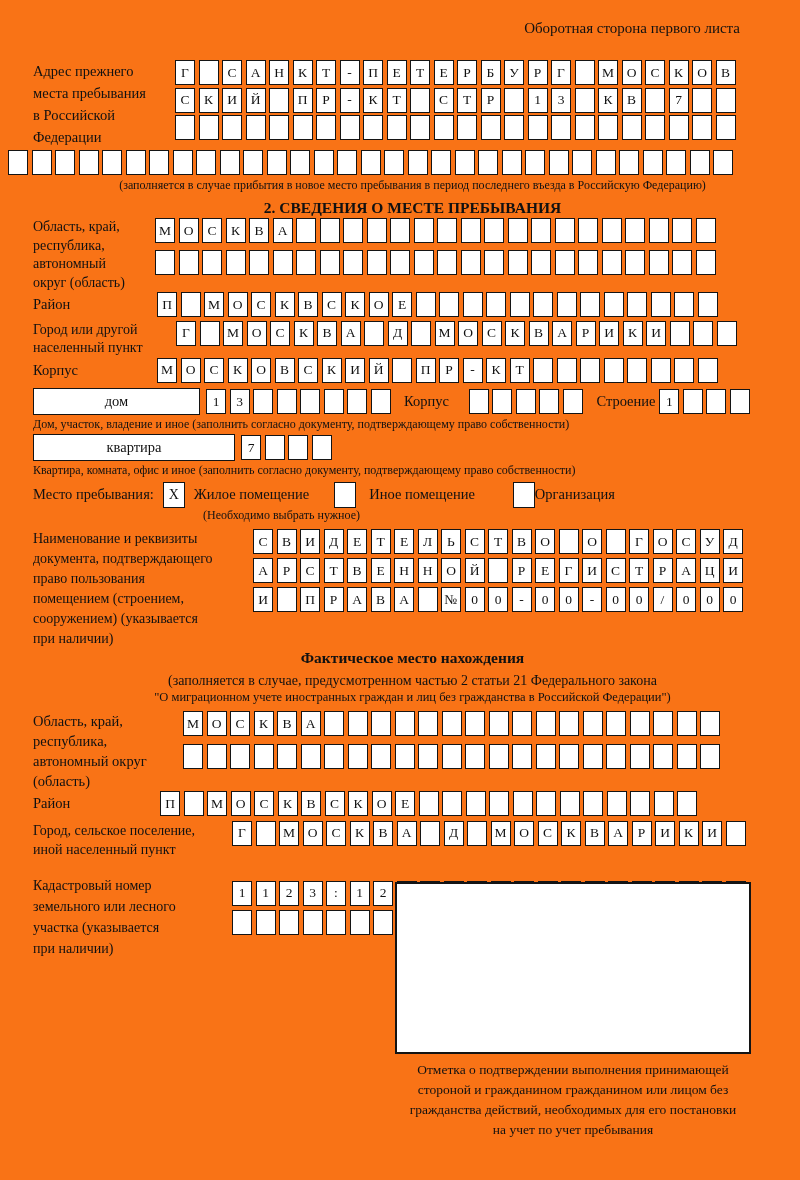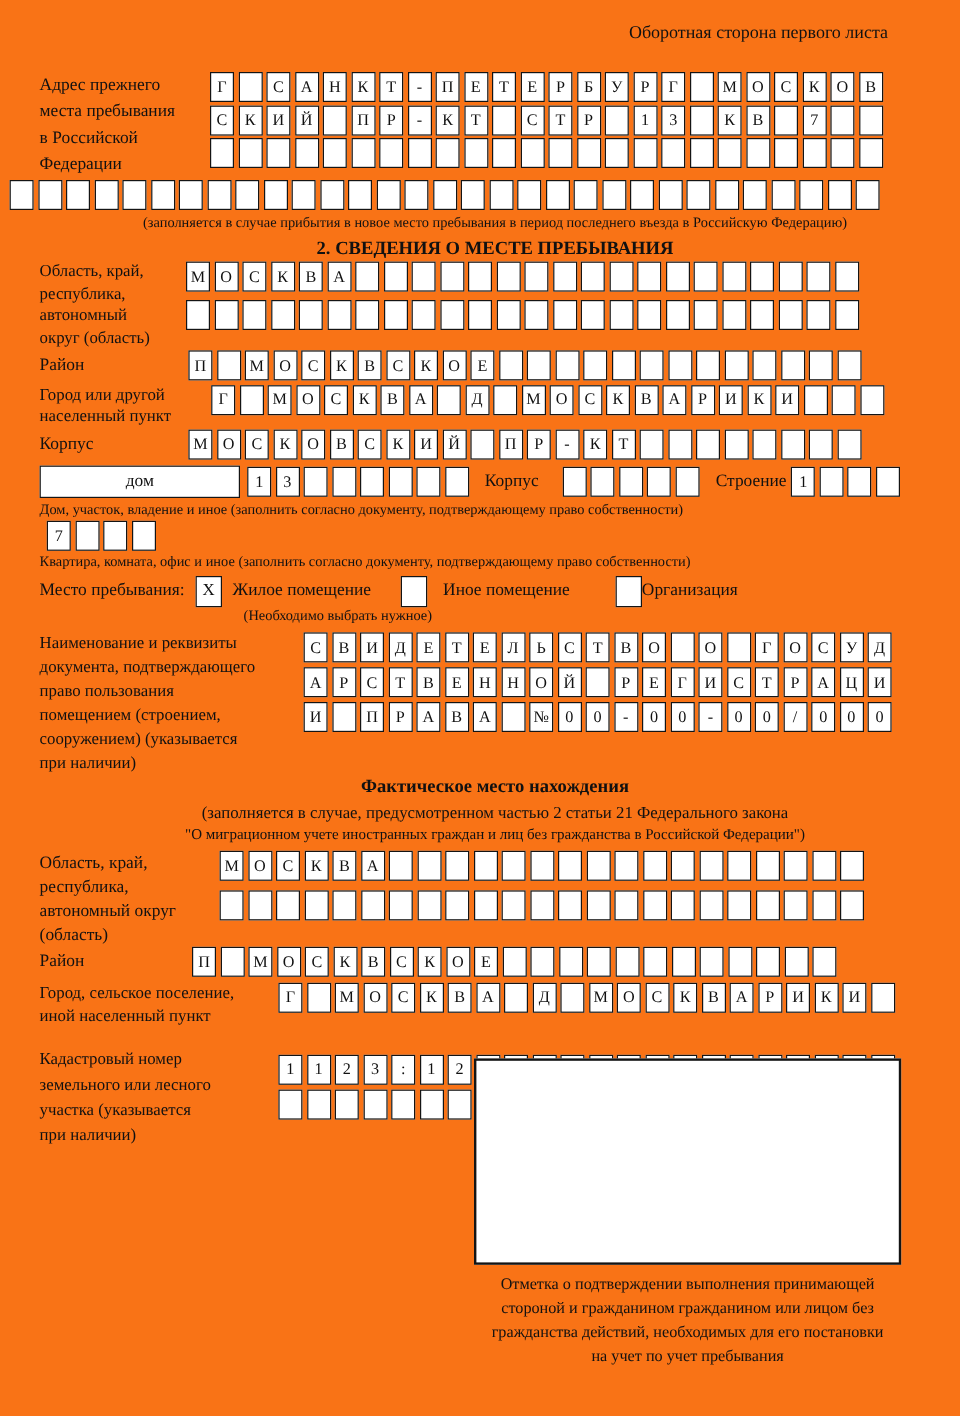--- a/index.html
+++ b/index.html
@@ -352,20 +352,21 @@
     <div class="brow" style="margin-bottom:0;">
         <span class="cbox">1</span>
         <span class="cbox"></span>
         <span class="cbox"></span>
         <span class="cbox"></span>
       </div>
   </div>
   <div class="note" style="margin-top:2px;">Дом, участок, владение и иное (заполнить согласно документу, подтверждающему право собственности)</div>
 
   <div class="flexrow" style="margin-top:2px;align-items:center;">
+    <div class="widebox" style="width:202px;">квартира</div>
     <div class="brow" style="margin-left:6px;margin-bottom:0;">
         <span class="cbox">7</span>
         <span class="cbox"></span>
         <span class="cbox"></span>
         <span class="cbox"></span>
       </div>
   </div>
   <div class="note" style="margin-top:2px;">Квартира, комната, офис и иное (заполнить согласно документу, подтверждающему право собственности)</div>
 
   <div class="flexrow" style="margin-top:3px;align-items:center;">

